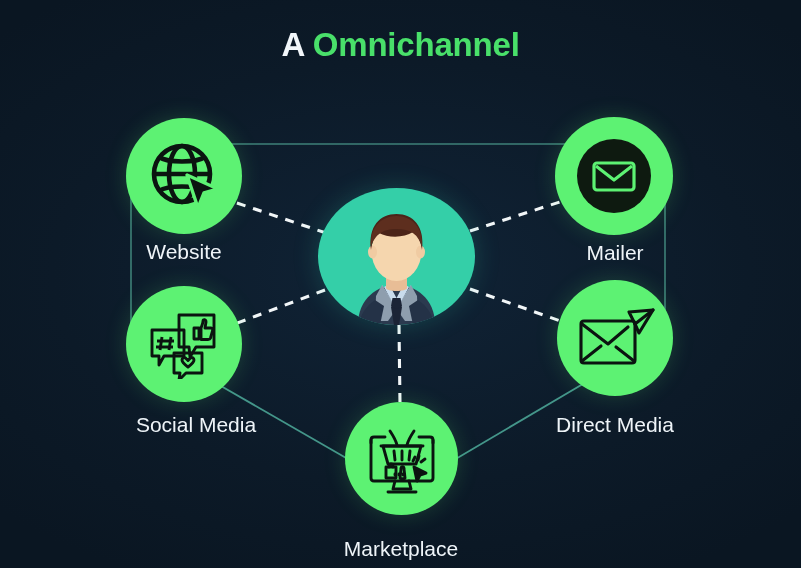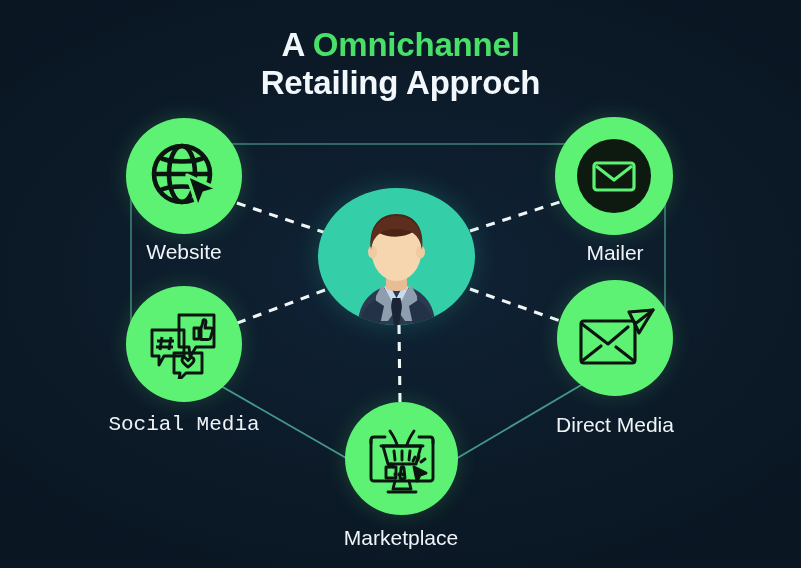--- a/index.html
+++ b/index.html
@@ -102,21 +102,20 @@
 
   svg { display: block; }
 </style>
 </head>
 <body>
 
 <div id="stage">
 
   <div id="title-block">
     <div class="title-line"><span>A </span><span class="title-accent">Omnichannel</span></div>
-    <div class="title-line">Retailing Approch</div>
   </div>
 
   <svg id="frame-lines" viewBox="0 0 801 568">
 
     <line x1="183" y1="144" x2="612" y2="144" stroke="#3e8178" stroke-width="1.6"></line>
 
     <line x1="131" y1="196" x2="131" y2="345" stroke="#3e8178" stroke-width="1.6"></line>
 
     <line x1="665" y1="196" x2="665" y2="348" stroke="#3e8178" stroke-width="1.6"></line>
 
@@ -209,21 +208,21 @@
           <path d="M55 19 C55 19 57 14 57 12 C57 10 60 10 60 13 L59 19 L65 19 C66.5 19 67 20.5 66.5 22 L64.5 29 C64 30.5 63 30.5 62 30.5 L55 30.5 Z"></path>
 
           <path d="M6 21 L38 21 L38 47 L18 47 L13 56 L13 47 L6 47 Z"></path>
           <path d="M16 28 L14 41 M25 28 L23 41 M11 32 L28 32 M10 38 L27 38"></path>
 
           <path d="M28 44 L56 44 L56 64 L40 64 L33 71 L34 64 L28 64 Z"></path>
           <path d="M42 58 C38 55 36 53 36 51 C36 49 38 48 39.5 49 L42 51.5 L44.5 49 C46 48 48 49 48 51 C48 53 46 55 42 58 Z"></path>
         </g>
       </svg>
     </div>
-    <div class="node-label" style="left:34px;top:413px;font-family:Liberation Mono, monospace;">Social Media</div>
+    <div class="node-label" style="left:46px;top:413px;">Social Media</div>
   </div>
 
   <div class="node" style="left:0;top:0;">
     <div class="node-disc" style="left:557px;top:280px;width:116px;height:116px;">
       <svg width="80" height="64" viewBox="0 0 80 64">
         <g fill="none" stroke="#0b1410" stroke-width="3.1" stroke-linejoin="round" stroke-linecap="round">
           <path d="M6 18 L6 54 C6 56 7 57 9 57 L57 57 C59 57 60 56 60 54 L60 18 C60 16 59 15 57 15 L9 15 C7 15 6 16 6 18 Z"></path>
           <path d="M7 18 L33 38 L53 21"></path>
           <path d="M7 55 L26 40"></path>
           <path d="M59 55 L41 41"></path>
@@ -257,16 +256,16 @@
 
           <path d="M37 46 C37 43 40 43 40 46 L41 55 C41 56 36 56 36 55 Z"></path>
 
           <path d="M50 44 L62 50 L56 52 L53 58 Z" fill="#0b1410"></path>
           <path d="M49 38 L51 34 M57 39 L61 36 M54 37 L55 33"></path>
 
           <path d="M31 51 L31 52 M35 51 L35 52 M39 51 L39 52"></path>
         </g>
       </svg>
     </div>
-    <div class="node-label" style="left:251px;top:526px;">Marketplace</div>
+    <div class="node-label" style="left:251px;top:537px;">Marketplace</div>
   </div>
 
 </div>
 
 </body></html>

